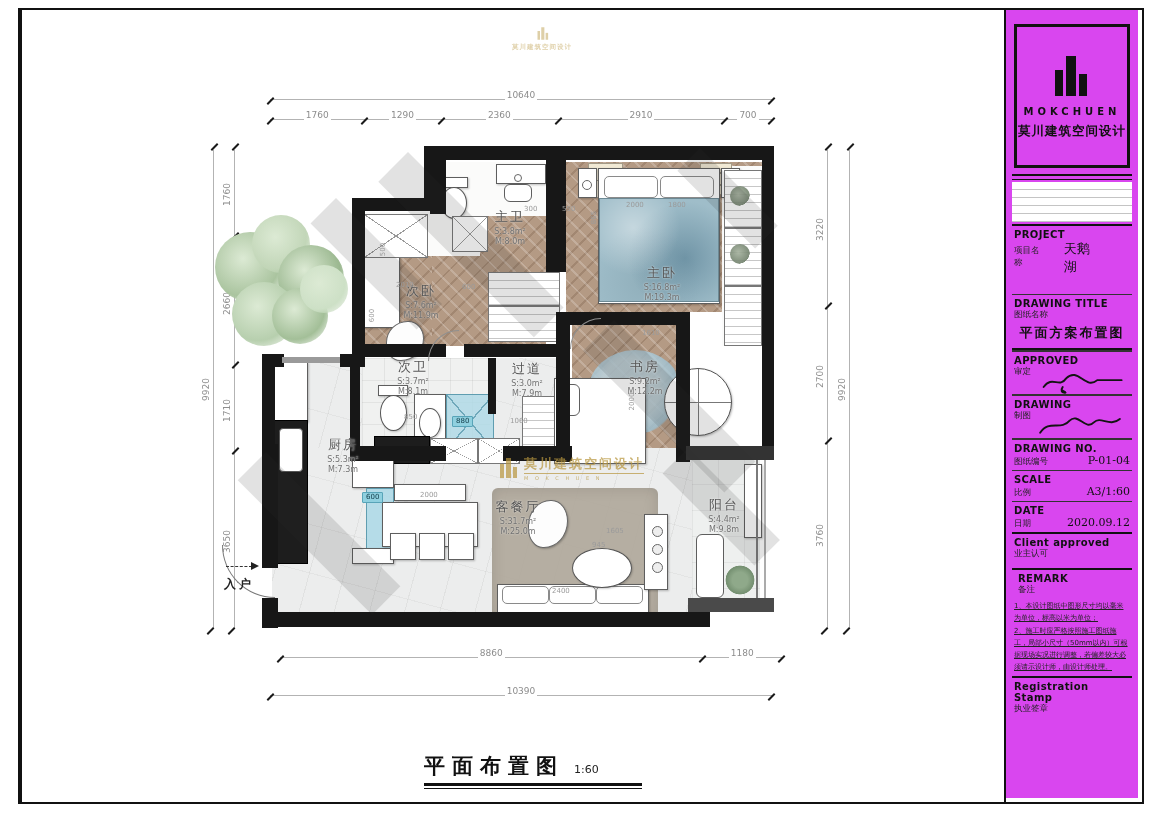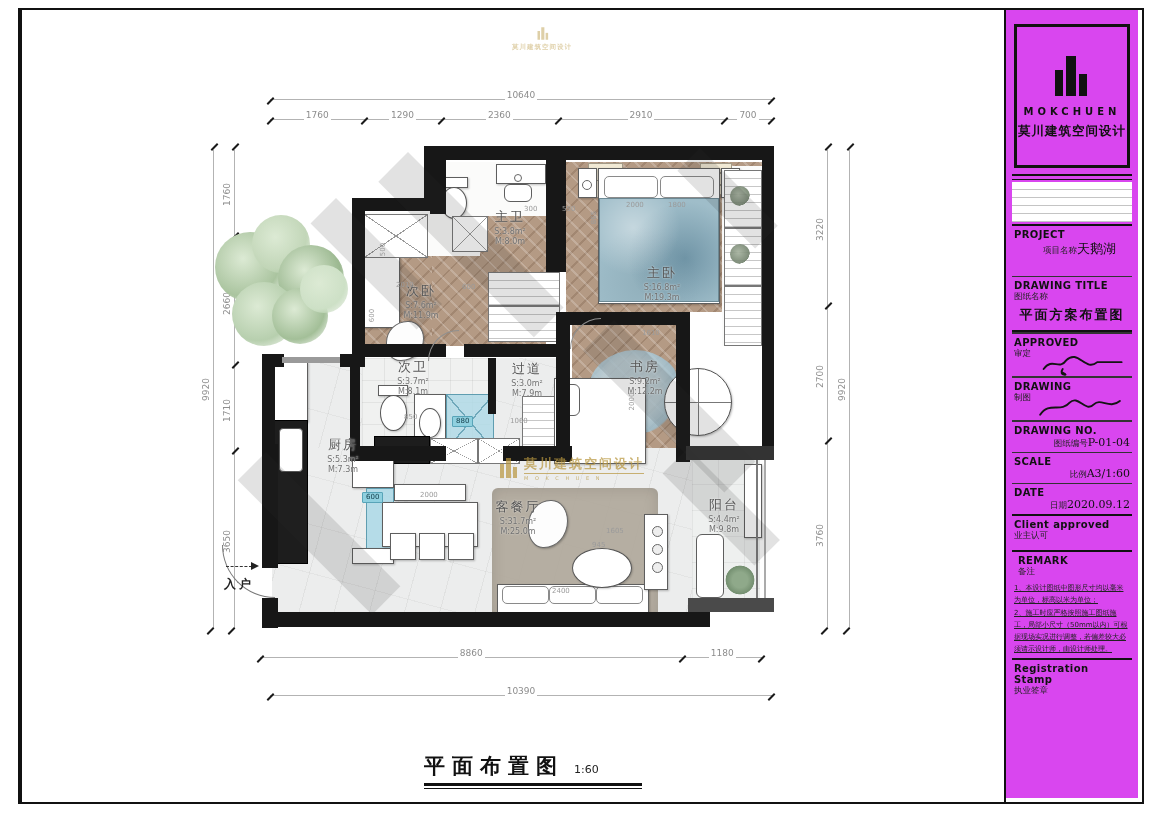--- a/index.html
+++ b/index.html
@@ -11,21 +11,21 @@
   #titleblock{position:absolute;left:1006px;top:10px;width:132px;height:788px;background:#d946ef;font-family:"DejaVu Sans",sans-serif;}
   .tb-logo{margin:14px 8px 6px 8px;border:3px solid #111;height:138px;display:flex;flex-direction:column;align-items:center;justify-content:center;gap:6px;}
   .tb-brand{font-size:10px;font-weight:bold;letter-spacing:4px;color:#111;}
   .tb-co{font-size:12.5px;font-weight:bold;color:#111;letter-spacing:1px;}
   .tb-dbl{margin:4px 6px 0 6px;border-top:2px solid #111;height:3px;border-bottom:1px solid #111;}
   .tb-lines{margin:2px 6px;height:40px;background:repeating-linear-gradient(#fff 0 7px,#c4c4c4 7px 8px);}
   .tb-thick{margin:0 6px;border-top:2.5px solid #111;}
   .tb-thin{margin:0 6px;border-top:1px solid #333;}
   .tb-row{padding:3px 8px 2px 8px;}
   .tb-en{font-size:10px;font-weight:bold;letter-spacing:.4px;color:#111;}
-  .tb-zhline{display:flex;align-items:baseline;justify-content:flex-end;}
+  .tb-zhline{display:flex;align-items:baseline;justify-content:space-between;gap:20px;}
   .tb-zh{font-size:8.5px;color:#222;}
   .tb-val{font-family:"DejaVu Serif",serif;font-size:13px;color:#111;}
   .tb-val.mid{font-size:11px;}
   .tb-title-val{font-size:13px;font-weight:bold;color:#111;text-align:center;letter-spacing:2px;padding:3px 0 4px 0;}
   .tb-sig{display:flex;justify-content:flex-end;margin-top:-10px;height:24px;}
   .tb-sig svg{height:26px;width:100px;}
   .tb-space-s{height:6px;} .tb-space-m{height:16px;}
   .tb-notes{margin:2px 8px;font-size:7px;line-height:1.75;color:#222;}
   .tb-notes div{text-decoration:underline;}
   .tb-stamp{height:62px;}
@@ -325,21 +325,21 @@
       <div class="seg" style="flex-grow: 2360;">
         <b>2360</b>
       </div>
       <div class="seg" style="flex-grow: 3630;">
         <b>2910</b>
       </div>
       <div class="seg" style="flex-grow: 700;">
         <b>700</b>
       </div>
     </div>
-    <div class="dimrow h" style="left: 260px; top: 644px; width: 502px; height: 13px;">
+    <div class="dimrow h" style="left: 280px; top: 644px; width: 502px; height: 13px;">
       <div class="seg" style="flex-grow: 8860;">
         <b>8860</b>
       </div>
       <div class="seg" style="flex-grow: 1180;">
         <b>1180</b>
       </div>
     </div>
     <div class="dimrow h" style="left: 270px; top: 682px; width: 502px; height: 13px;">
       <div class="seg" style="flex-grow: 10390;">
         <b>10390</b>

